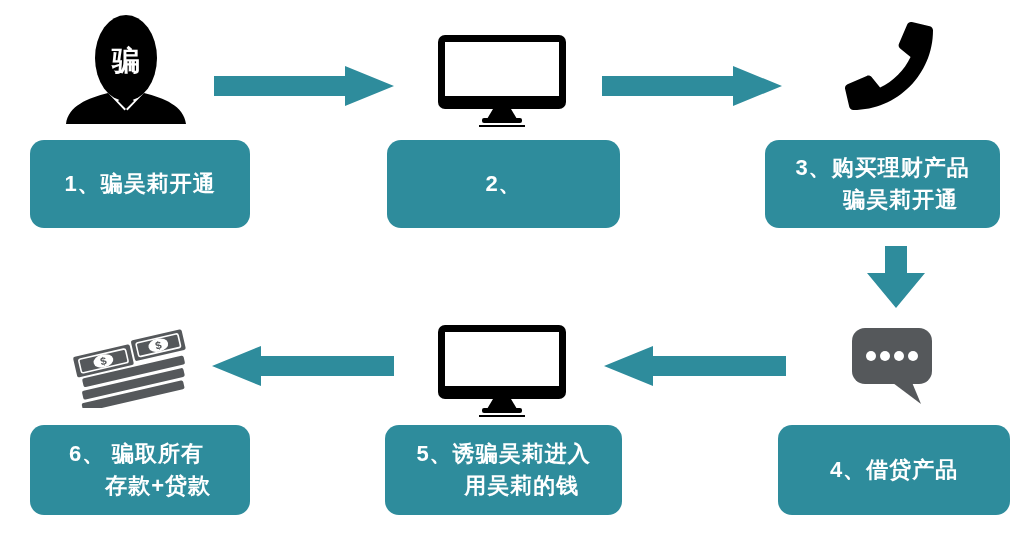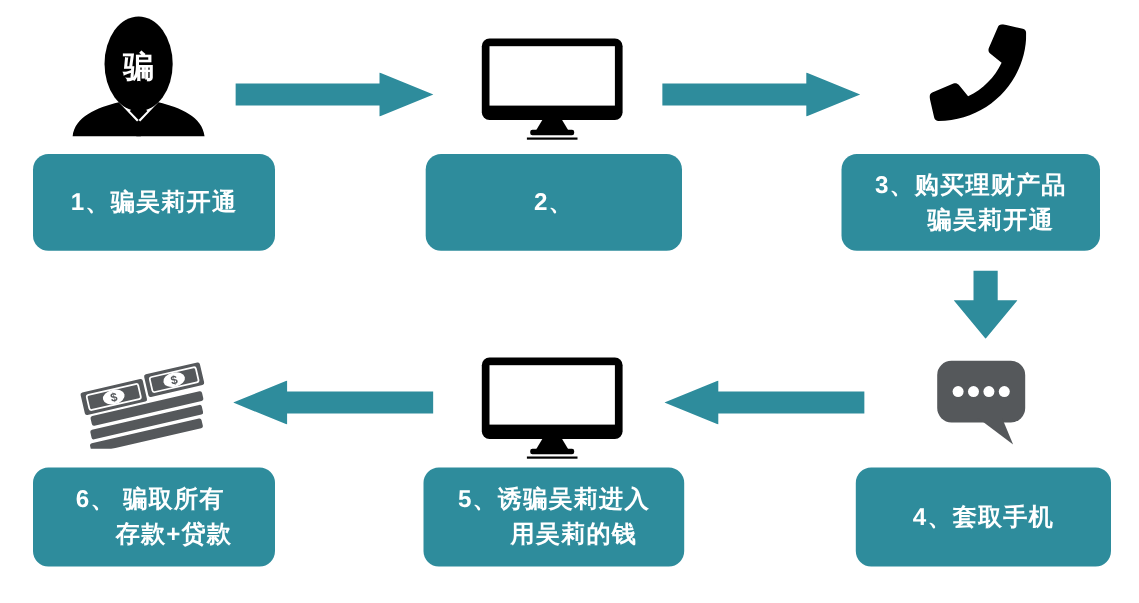--- a/index.html
+++ b/index.html
@@ -151,21 +151,21 @@
         <ellipse cx="98" cy="30.5" rx="10" ry="6.5" fill="#ffffff"></ellipse>
         <text x="98" y="34.5" text-anchor="middle" font-size="11" font-weight="bold" fill="#55585B">$</text>
       </g>
     </svg>
   </div>
 
   <div class="step-box" style="left:778px;top:425px;width:232px;height:90px;">
     <span class="box-inner">
       <span class="step-num">4、</span>
       <span class="step-lines">
-        <span>套取手机</span>
+        <span>借贷产品</span>
       </span>
     </span>
   </div>
 
   <div class="step-box" style="left:385px;top:425px;width:237px;height:90px;">
     <span class="box-inner">
       <span class="step-num">5、</span>
       <span class="step-lines">
         <span>诱骗吴莉进入</span>
         <span>用吴莉的钱</span>

